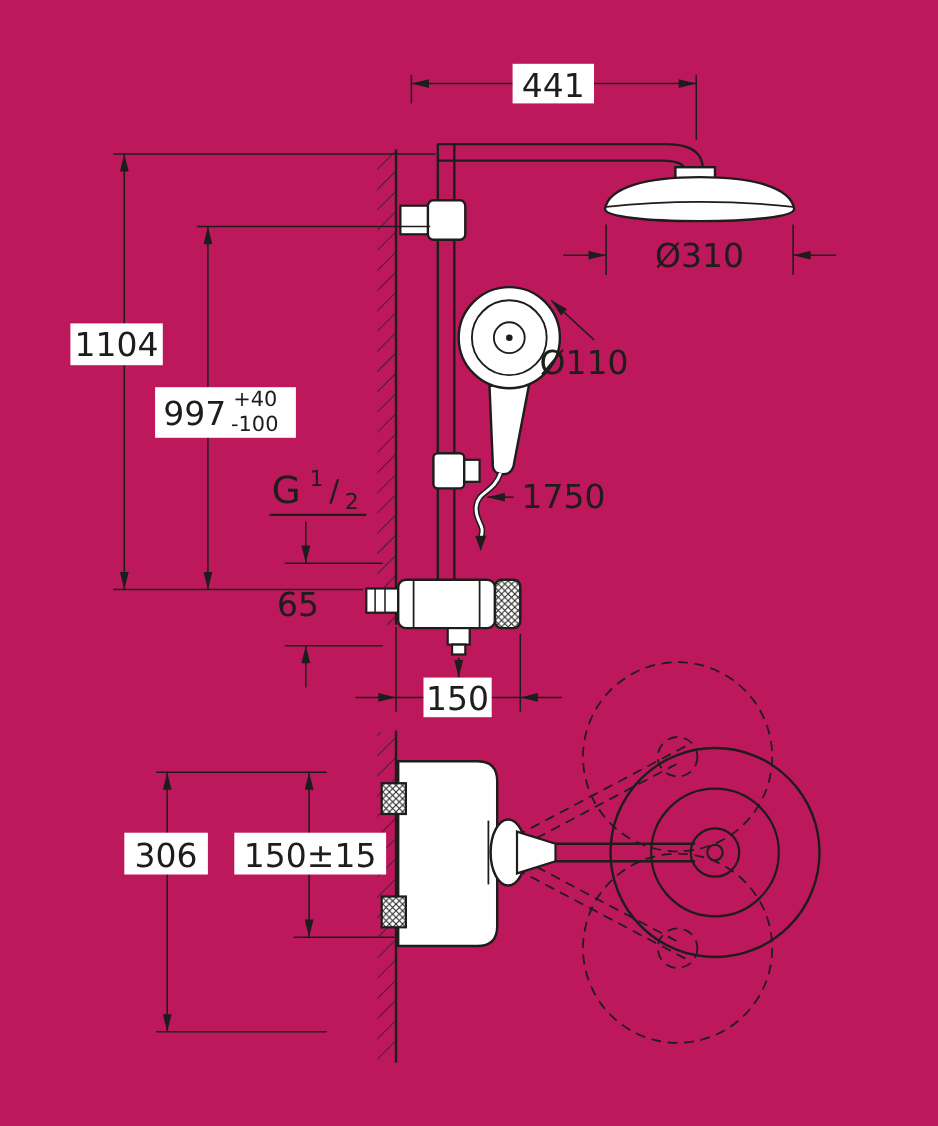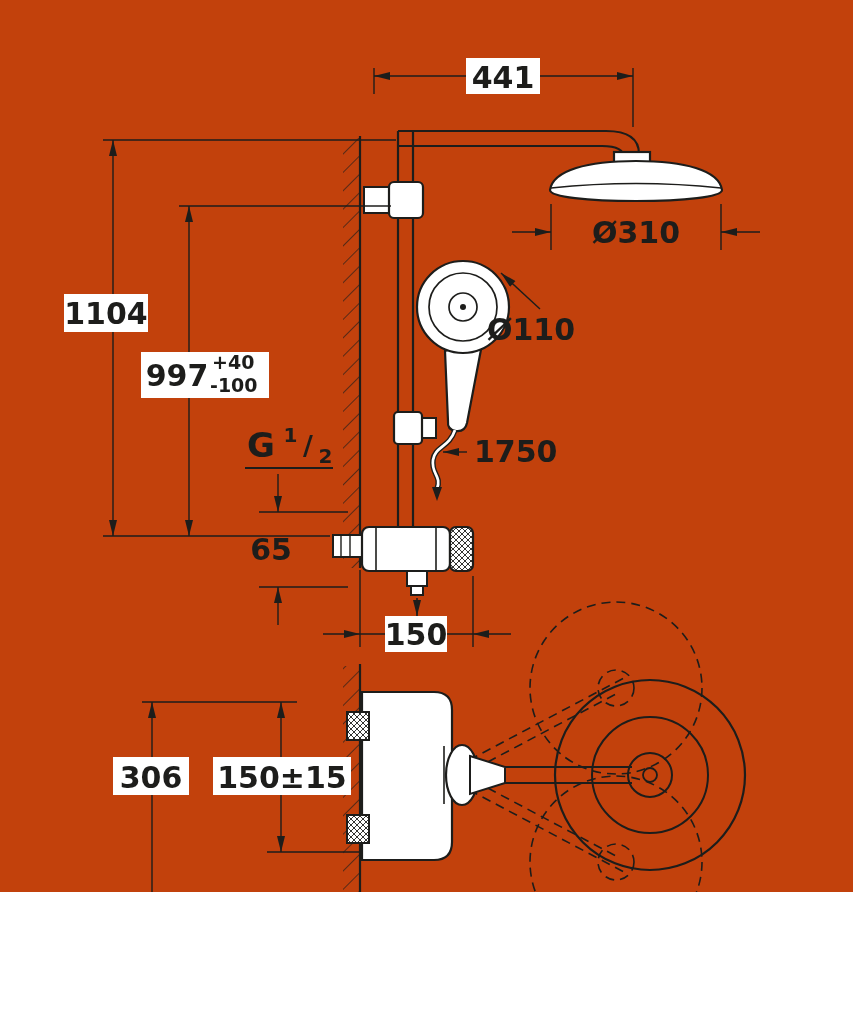--- a/index.html
+++ b/index.html
@@ -1,23 +1,22 @@
 <!DOCTYPE html>
 <html><head>
 <meta charset="utf-8">
 <title>Technical drawing</title>
 <style>
   html, body { margin: 0; padding: 0; background: #ffffff; }
   .stage {
     position: relative;
     width: 853px;
-    height: 892px;
-    background: #c2410c;
+    height: 1024px;
+    background: #be185d;
     font-family: "DejaVu Sans", "Liberation Sans", sans-serif;
-    font-weight: bold;
   }
   svg { position: absolute; inset: 0; }
   text {
     font-family: "DejaVu Sans", "Liberation Sans", sans-serif;
     fill: #1d1d1b;
   }
   .dim-text { font-size: 30px; }
   .tol-text { font-size: 19px; }
 </style>
 </head>

